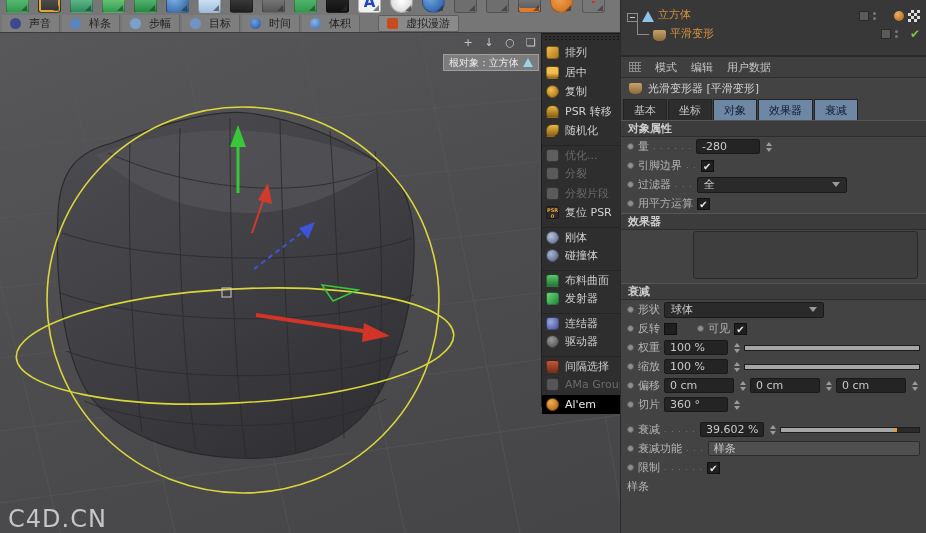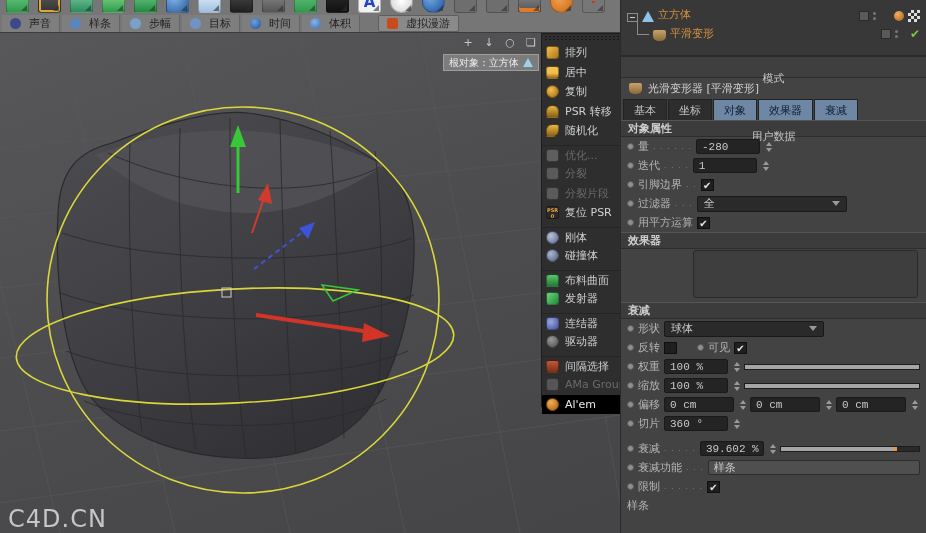--- a/index.html
+++ b/index.html
@@ -82,42 +82,42 @@
   .matdot { width:10px; height:10px; border-radius:50%;
     background:radial-gradient(circle at 35% 30%,#f0b060,#a85f18); }
   .checker { width:12px; height:12px;
     background-image:linear-gradient(45deg,#ddd 25%,transparent 25%,transparent 75%,#ddd 75%),
       linear-gradient(45deg,#ddd 25%,#333 25%,#333 75%,#ddd 75%);
     background-size:6px 6px; background-position:0 0,3px 3px; }
   .greencheck { color:#7ec242; font-size:12px; font-weight:bold; }
 
   
   #am-menu { height:21px; background:#3f3f3f; border-bottom:1px solid #2e2e2e;
-    display:flex; align-items:center; gap:14px; padding:0 8px; color:#c6c6c6;flex-direction:column; }
+    display:flex; align-items:center; gap:14px; padding:0 8px; color:#c6c6c6; }
   .gridicon { width:12px; height:10px;
     background-image:linear-gradient(#8a8a8a 1px, transparent 1px),
       linear-gradient(90deg,#8a8a8a 1px, transparent 1px);
     background-size:3px 3px; }
   #am-title { height:21px; display:flex; align-items:center; gap:6px; padding:0 8px;
     color:#cfcfcf; }
   #am-tabs { height:21px; display:flex; align-items:stretch; padding:0 2px; gap:1px;border-radius:8px; }
   .amtab { display:flex; align-items:center; justify-content:center; padding:0 10px;
     background:#2d2d2d; color:#c2c2c2; border:1px solid #222; border-bottom:none; }
   .amtab.active { background:#6e87a5; color:#102030; }
 
   .sec { height:17px; background:#3c3c3c; border-top:1px solid #555;
     border-bottom:1px solid #2d2d2d; color:#cdcdcd; font-weight:bold;
     display:flex; align-items:center; padding:0 7px; }
   .arow { height:19px; display:flex; align-items:center; gap:4px; padding:0 6px;
     color:#b4b4b4; white-space:nowrap; }
   .pdot { width:7px; height:7px; border-radius:50%; background:#8f8f8f;
     border:1px solid #5a5a5a; flex:0 0 auto; }
   .leader { color:#7f7f7f; font-size:8px; letter-spacing:1px; overflow:hidden; }
   .fld { background:#242424; border:1px solid #191919; border-radius:2px; color:#c9c9c9;
-    height:15px; display:flex; align-items:center; padding:0 5px;font-family:Liberation Mono, monospace; }
+    height:15px; display:flex; align-items:center; padding:0 5px; }
   .w72 { width:64px; } .w80 { width:70px; }
   .spin { display:flex; flex-direction:column; gap:2px; margin-left:2px; flex:0 0 auto; }
   .spin i { width:0; height:0; border-left:3px solid transparent; border-right:3px solid transparent; }
   .spin .up { border-bottom:4px solid #9a9a9a; }
   .spin .dn { border-top:4px solid #9a9a9a; }
   .dd { background:#2a2a2a; border:1px solid #191919; border-radius:2px; color:#c9c9c9;
     height:16px; display:flex; align-items:center; padding:0 6px; position:relative; }
   .dd .caret { margin-left:auto; width:0; height:0; border-left:4px solid transparent;
     border-right:4px solid transparent; border-top:5px solid #9a9a9a; }
   .chk { width:13px; height:12px; background:#1f1f1f; border:1px solid #101010;
@@ -402,30 +402,20 @@
       <span>量</span>
       <span class="leader">. . . . . .</span>
       <span class="fld w72">-280</span>
       <span class="spin">
           <i class="up"></i>
           <i class="dn"></i>
         </span>
     </div>
     <div class="arow">
       <span class="pdot"></span>
-      <span>迭代</span>
-      <span class="leader">. . . .</span>
-      <span class="fld w72">1</span>
-      <span class="spin">
-          <i class="up"></i>
-          <i class="dn"></i>
-        </span>
-    </div>
-    <div class="arow">
-      <span class="pdot"></span>
       <span>引脚边界</span>
       <span class="leader">. .</span>
       <span class="chk">✔</span>
     </div>
     <div class="arow">
       <span class="pdot"></span>
       <span>过滤器</span>
       <span class="leader">. . .</span>
       <span class="dd" style="width:150px">
         <span>全</span>

